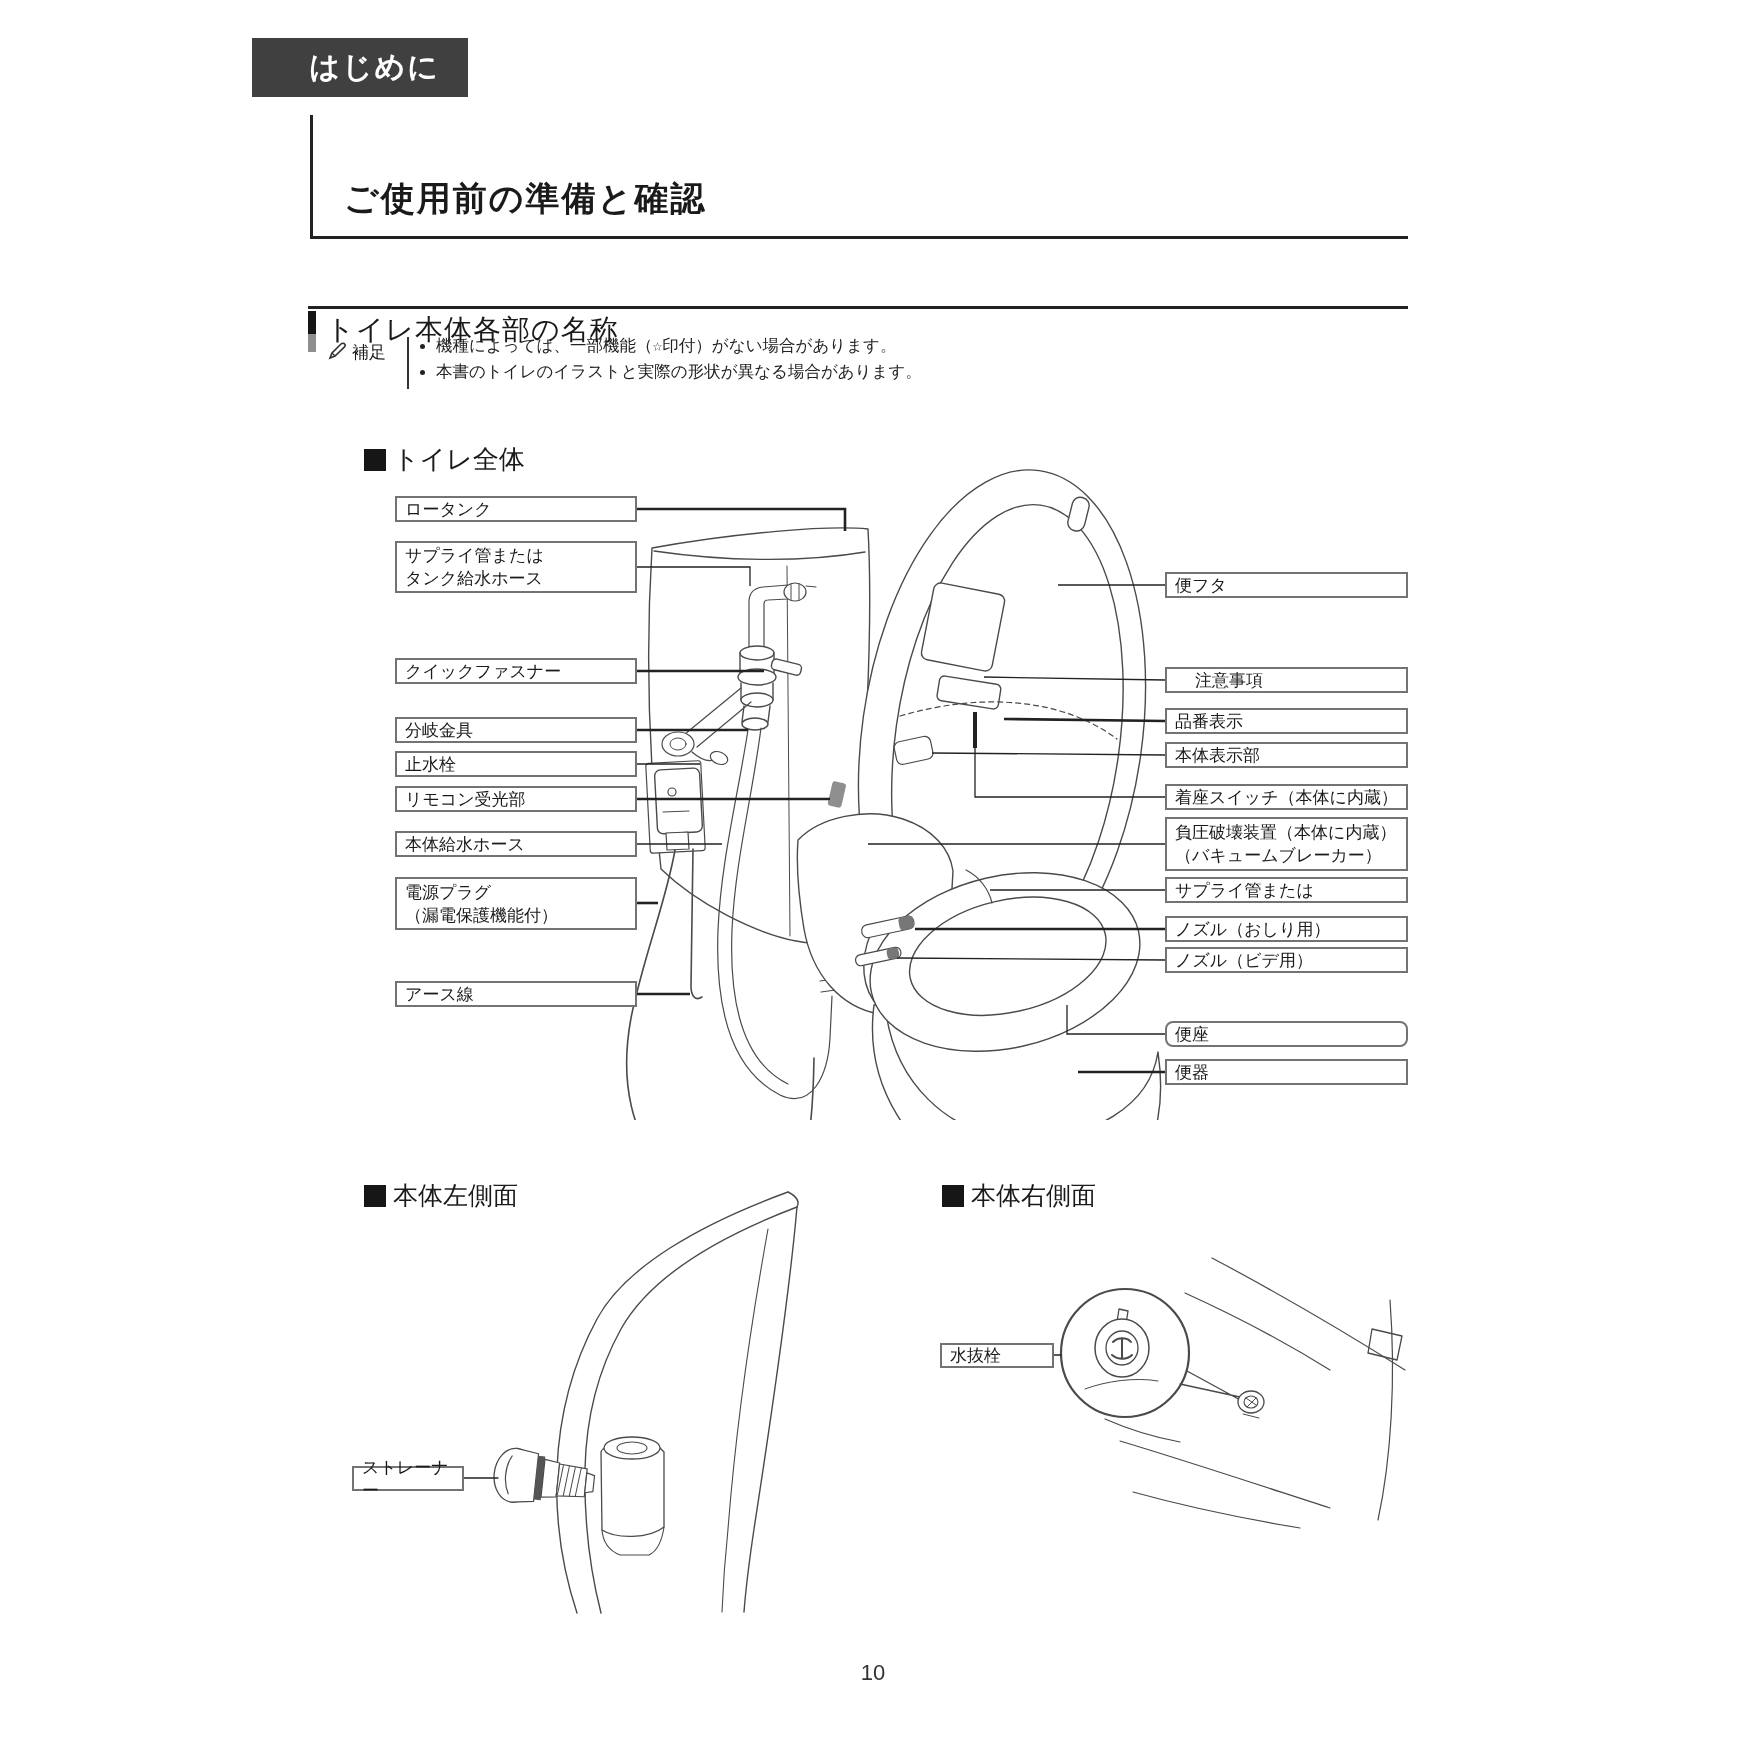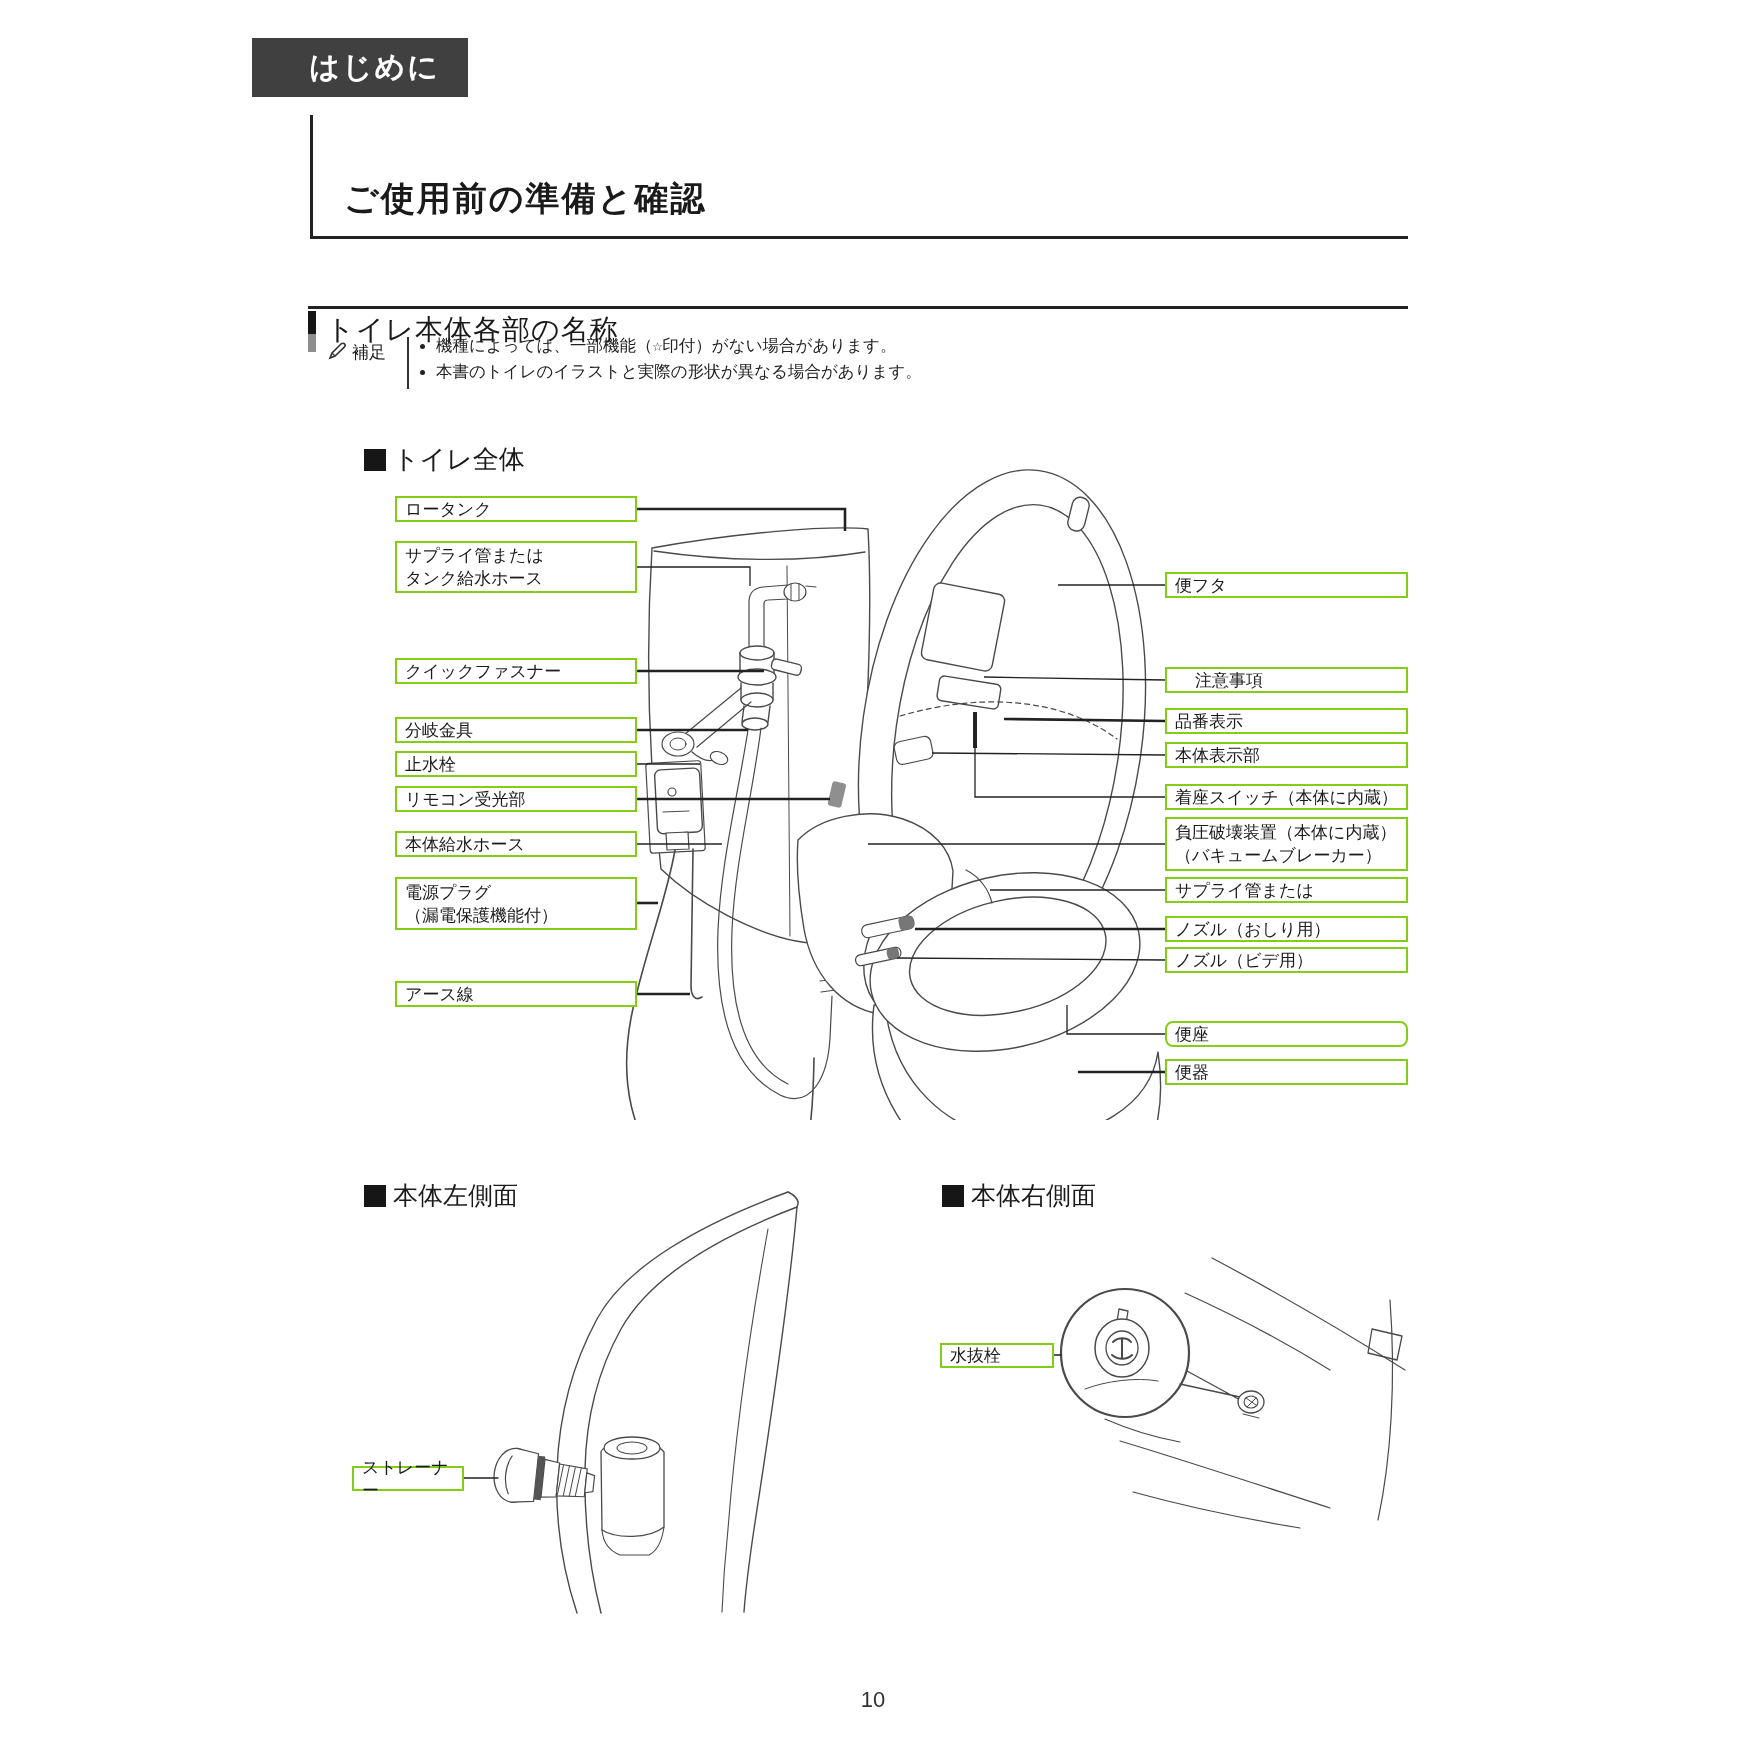--- a/index.html
+++ b/index.html
@@ -32,29 +32,29 @@
   .note-list li { font-size:16.5px; line-height:26px; color:#222; }
 
   
   .blk-heading { display:flex; align-items:center; gap:7px; font-size:26px; font-weight:500; }
   .blk-heading .sq { width:22px; height:22px; background:#161616; flex:0 0 auto; }
   .h-whole { left:364px; top:442px; }
   .h-left  { left:364px; top:1179px; font-size:25px; }
   .h-right { left:942px; top:1179px; font-size:25px; }
 
   
-  .lbl { position:absolute; box-sizing:border-box; border:2px solid #84cc16; background:#fff;
+  .lbl { position:absolute; box-sizing:border-box; border:2px solid #737373; background:#fff;
          font-size:17px; line-height:23px; padding:0 8px; white-space:pre-line;
          display:flex; align-items:center; color:#1a1a1a; z-index:3; }
   .lbl-l { left:395px; width:242px; }
   .lbl-r { left:1165px; width:243px; }
 
   svg.layer { position:absolute; z-index:2; }
 
-  .page-number { left:823px; top:1660px; width:100px; text-align:center; font-size:22px; color:#333;margin-top:27px; }
+  .page-number { left:823px; top:1660px; width:100px; text-align:center; font-size:22px; color:#333; }
 </style>
 </head>
 <body>
 
 <div class="abs chapter-tab">はじめに</div>
 
 <div class="abs title-vline"></div>
 <div class="abs page-title">ご使用前の準備と確認</div>
 <div class="abs title-rule"></div>
 

